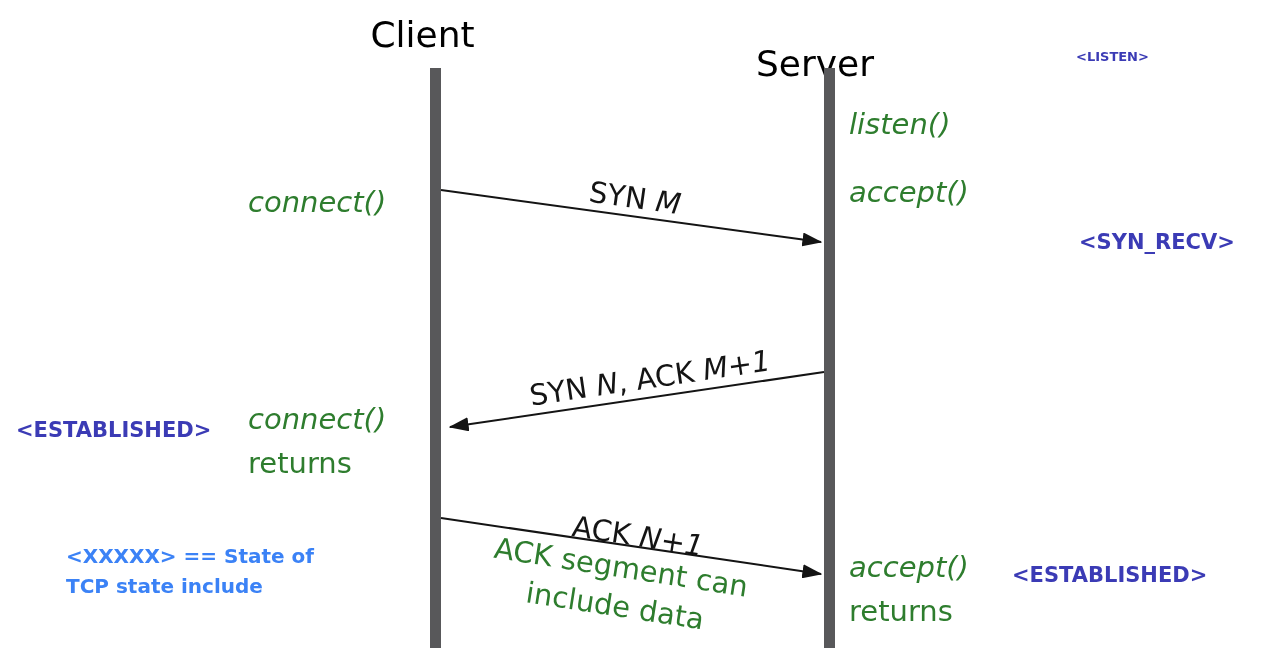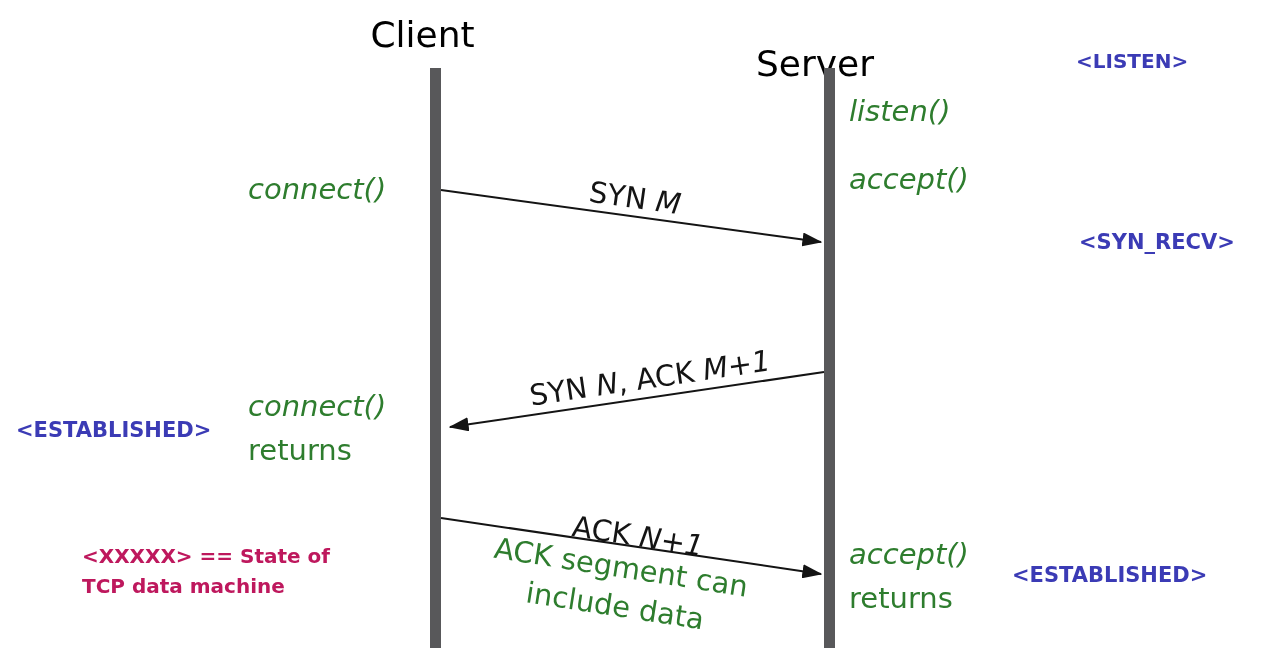--- a/index.html
+++ b/index.html
@@ -31,53 +31,52 @@
     left: 0; top: 0;
     pointer-events: none;
   }
   .state {
     position: absolute;
     color: #3b3bb5;
     font-weight: bold;
     font-size: 21px;
     white-space: nowrap;
   }
-  .state.small { font-size: 20px; }
+  .state.small { font-size: 13px; }
   .call {
     position: absolute;
     color: #2e7d2e;
     font-size: 29px;
     white-space: nowrap;
     line-height: 1.5;
   }
-  .fn { font-style: italic; }
+  .fn { font-style: italic; margin-top: 13px; }
   .msg {
     position: absolute;
     color: #141414;
     font-size: 29px;
     white-space: nowrap;
     text-align: center;
   }
   .msg .it { font-style: italic; }
   .note-green {
     position: absolute;
     color: #2e7d2e;
     font-size: 29px;
     text-align: center;
     line-height: 1.35;
     white-space: nowrap;
   }
   .legend {
     position: absolute;
-    color: #be185d;
+    color: #3b82f6;
     font-weight: bold;
     font-size: 20px;
     line-height: 1.5;
     white-space: nowrap;
-    margin-left: 16px;
   }
   .rot8  { transform: rotate(8deg); }
   .rot88 { transform: rotate(8.8deg); }
   .rotm8 { transform: rotate(-8.4deg); }
 </style>
 </head>
 <body>
 
 <div class="canvas">
 
@@ -129,16 +128,16 @@
     <div>returns</div>
   </div>
 
   <div class="call" style="left:849px; top:533px;">
     <div class="fn">accept()</div>
     <div>returns</div>
   </div>
 
   <div class="legend" style="left:66px; top:541px;">
     <div>&lt;XXXXX&gt; == State of</div>
-    <div>TCP data machine</div>
+    <div>TCP state include</div>
   </div>
 
 </div>
 
 </body></html>

